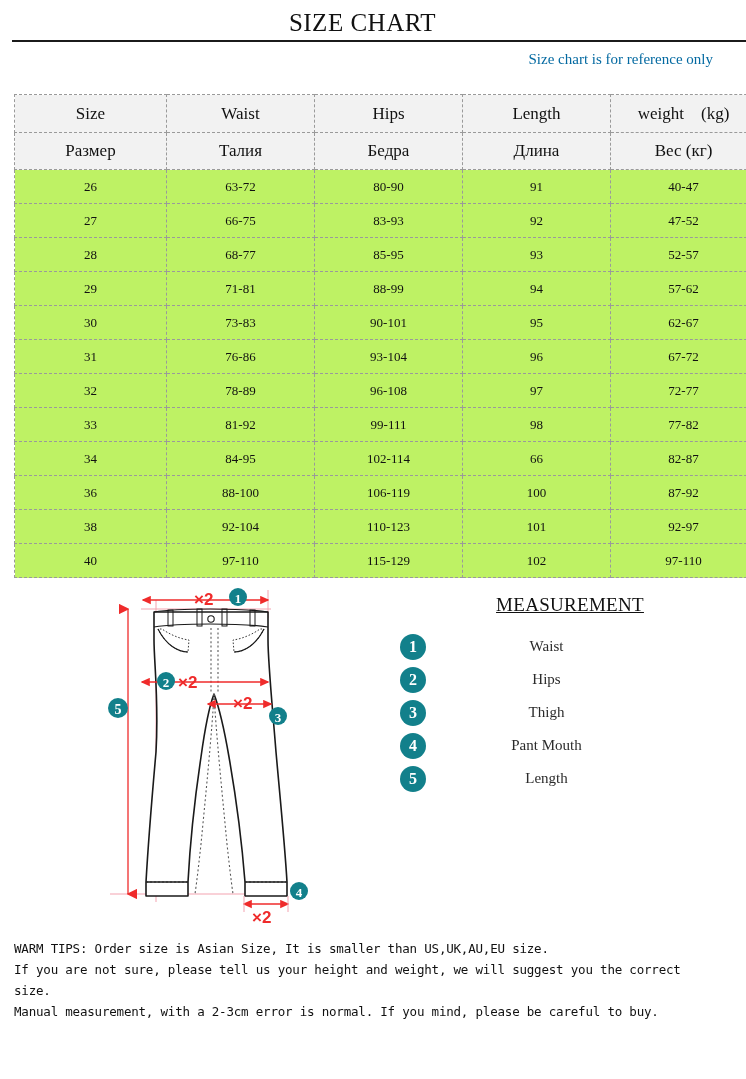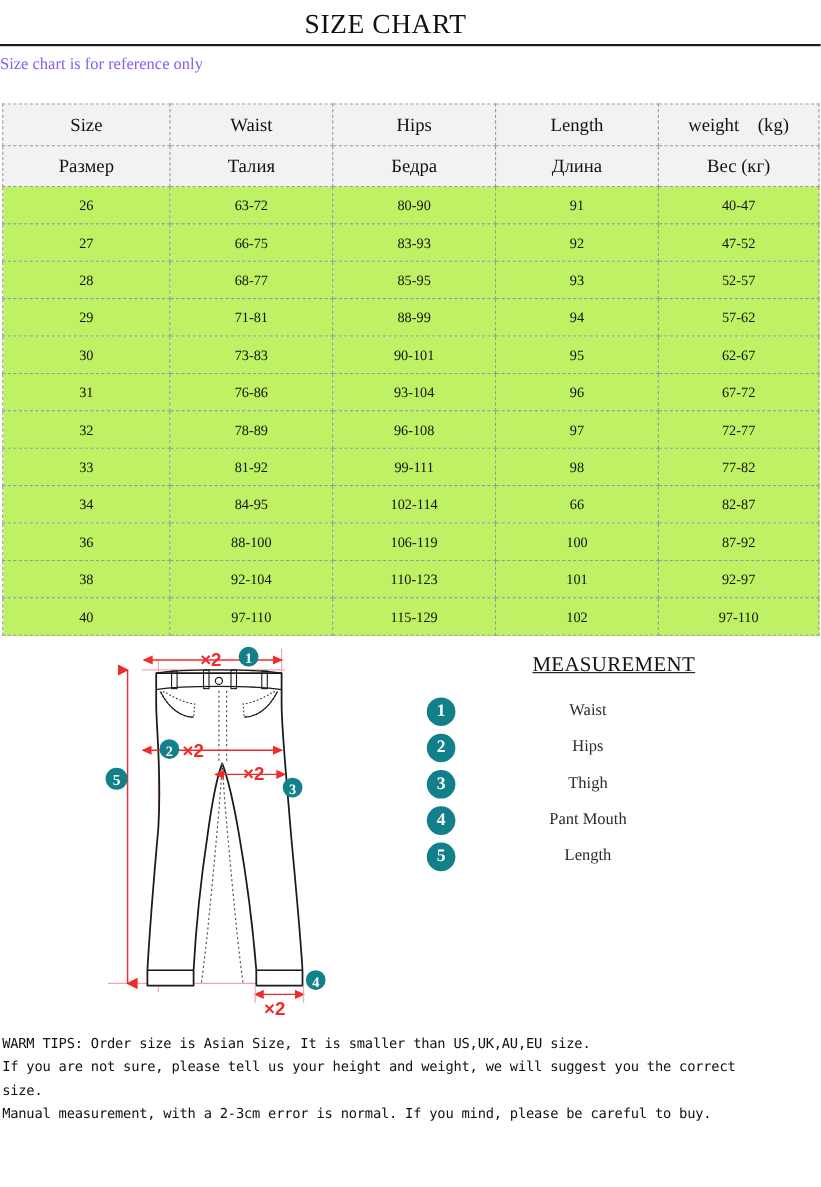--- a/index.html
+++ b/index.html
@@ -4,42 +4,42 @@
 <style>
   html,body{margin:0;padding:0;}
   body{
     width:746px;height:1079px;
     background:#ffffff;
     font-family:"Liberation Serif", serif;
     color:#1a1a1a;
     position:relative;
     overflow:hidden;
   }
-  .page{position:relative;width:701px;height:1079px;}
+  .page{position:relative;width:701px;height:1079px;margin-left:12px;}
 
   
   .title{
     text-align:center;
     font-family:"Liberation Serif", serif;
     font-size:25px;
     letter-spacing:.5px;
     color:#111;
     padding-top:8px;
     line-height:30px;
   }
   .title-rule{
     width:746px;height:0;
     border-top:2px solid #1b1b1b;
     margin:2px 0 0 0;
   }
   .subtitle{
-    text-align:left;
+    text-align:right;
     font-family:"Liberation Serif", serif;
     font-size:15px;
-    color:#8b5cf6;
+    color:#0369a1;
     line-height:22px;
     padding-top:6px;
   }
 
   
   .table-wrap{padding:0 2px;margin-top:24px;}
   table.size-chart{
     width:742px;
     border-collapse:collapse;
     table-layout:fixed;

